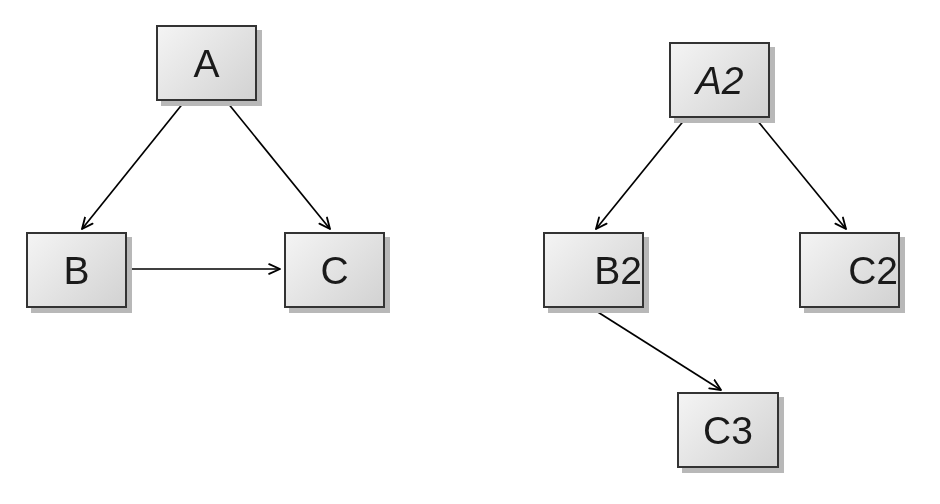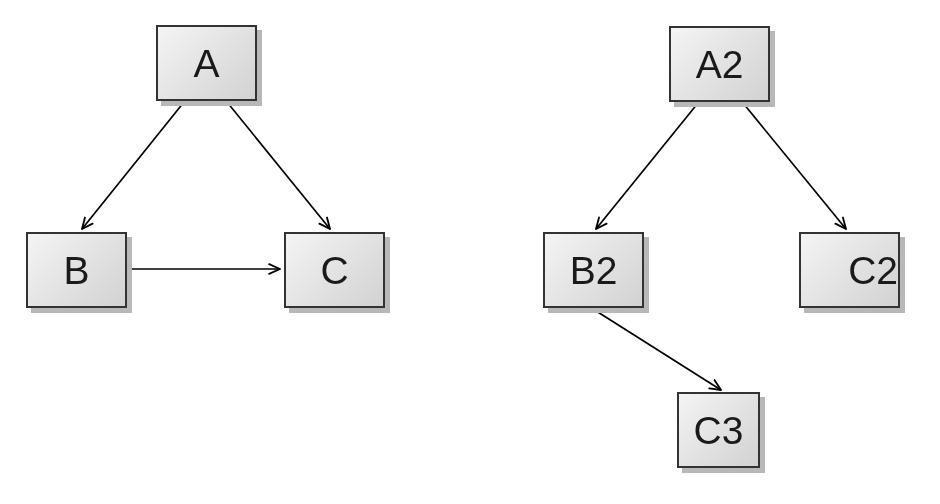--- a/index.html
+++ b/index.html
@@ -61,26 +61,26 @@
   <div id="nodes-layer">
       <div class="node" style="left: 156px; top: 25px; width: 101px; height: 76px;">
         <span class="node-label">A</span>
       </div>
       <div class="node" style="left: 26px; top: 232px; width: 101px; height: 76px;">
         <span class="node-label">B</span>
       </div>
       <div class="node" style="left: 284px; top: 232px; width: 101px; height: 76px;">
         <span class="node-label">C</span>
       </div>
-      <div class="node" style="left: 669px; top: 26px; width: 101px; height: 76px;">
+      <div class="node" style="left: 669px; top: 42px; width: 101px; height: 76px; font-style: italic;">
         <span class="node-label">A2</span>
       </div>
-      <div class="node" style="left: 543px; top: 232px; width: 101px; height: 76px;">
+      <div class="node" style="left: 543px; top: 232px; width: 101px; height: 76px; justify-content: flex-end;">
         <span class="node-label">B2</span>
       </div>
       <div class="node" style="left: 799px; top: 232px; width: 101px; height: 76px; justify-content: flex-end;">
         <span class="node-label">C2</span>
       </div>
-      <div class="node" style="left: 677px; top: 392px; width: 83px; height: 76px; align-items: center;">
+      <div class="node" style="left: 677px; top: 392px; width: 102px; height: 76px; align-items: center;">
         <span class="node-label">C3</span>
       </div>
     </div>
 </div>
 
 </body></html>

